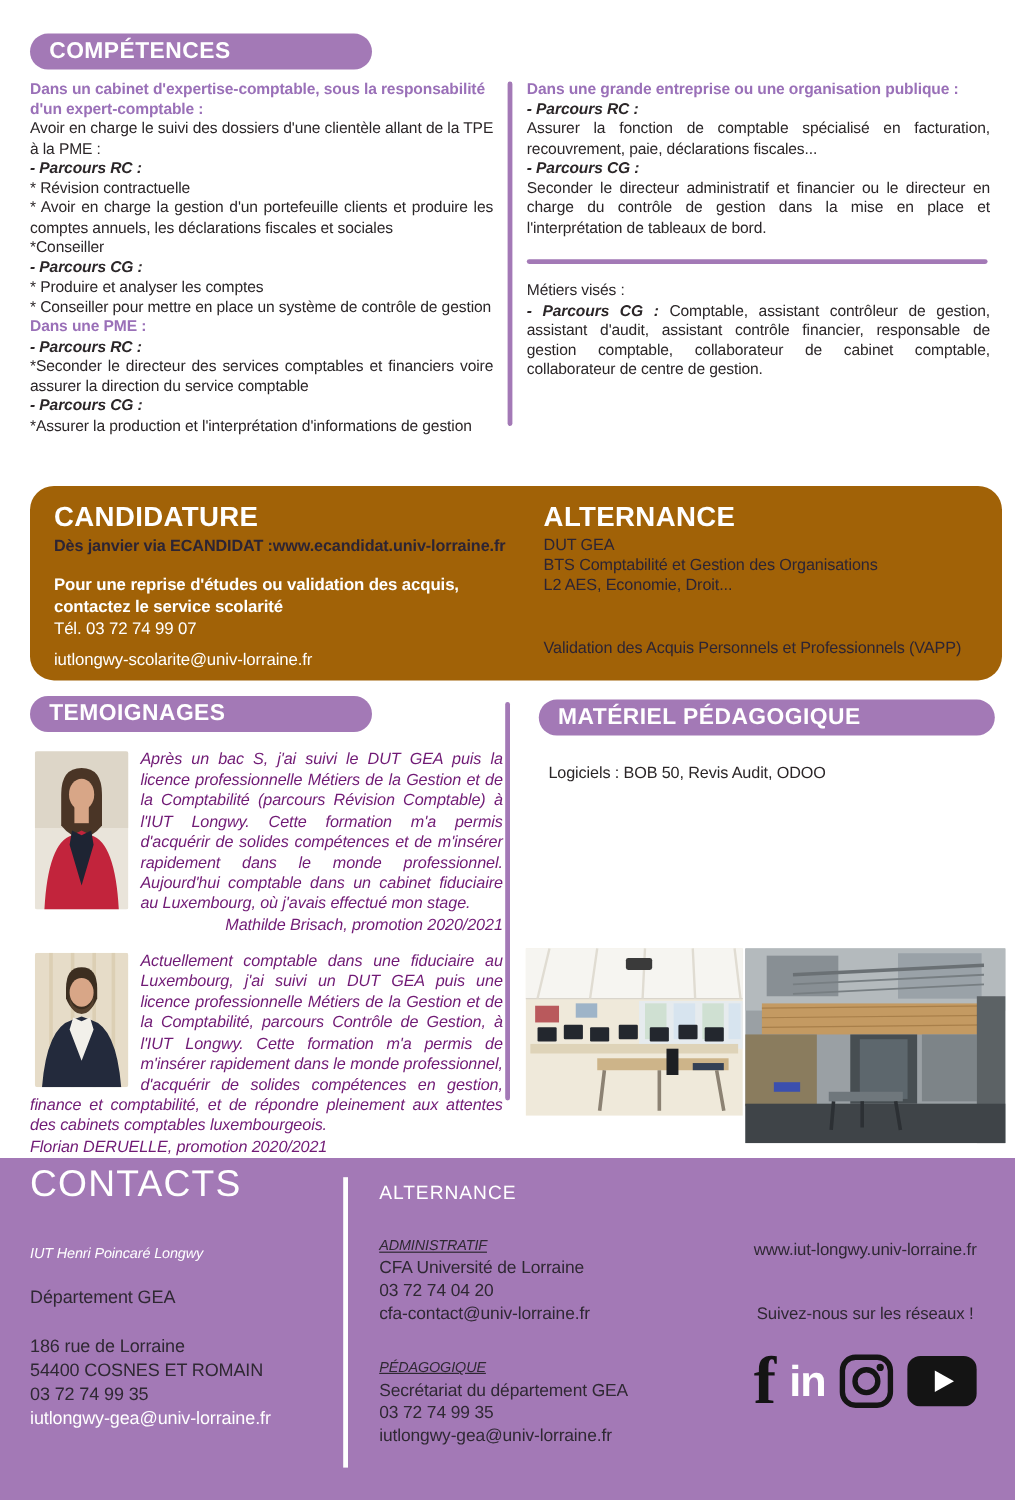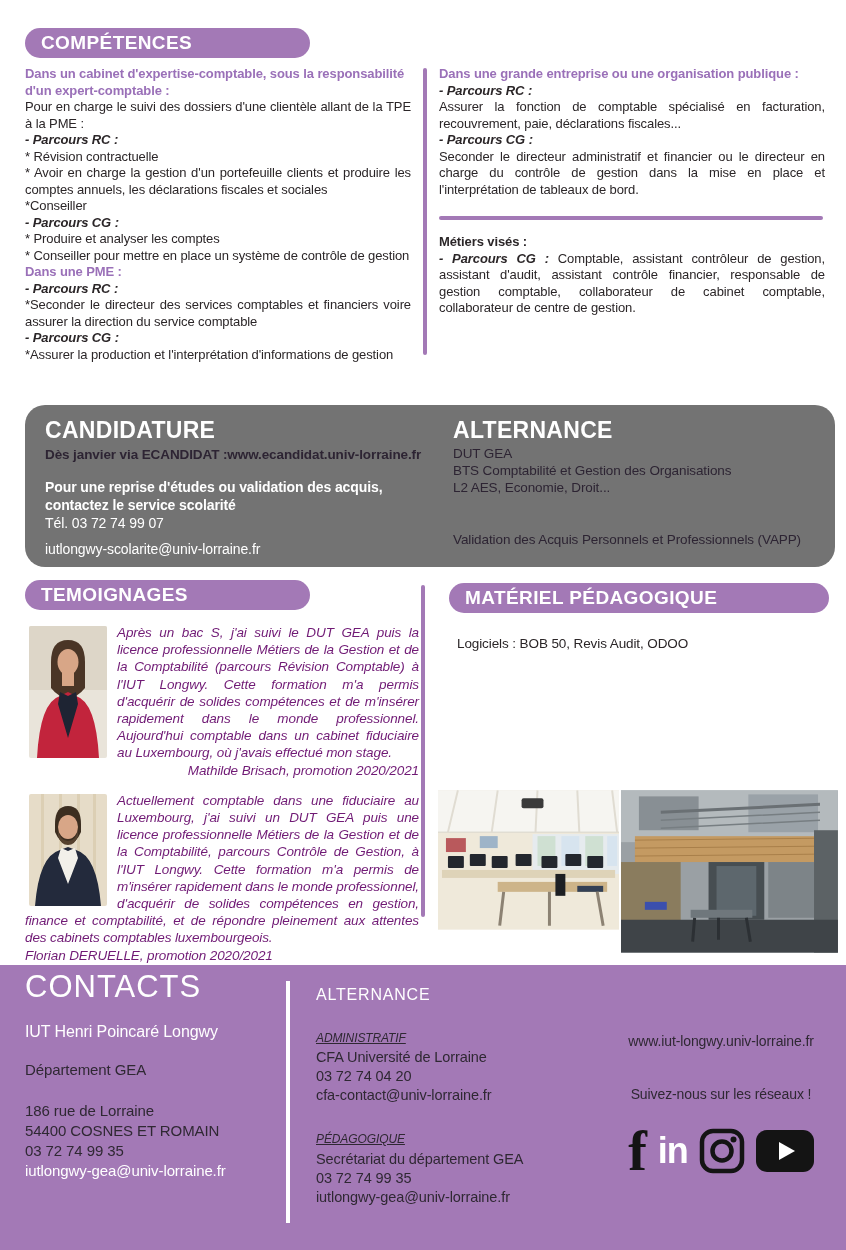--- a/index.html
+++ b/index.html
@@ -14,25 +14,25 @@
 
   
   .comp-cols { position:absolute; top:66px; left:25px; width:812px; display:flex; }
   .comp-left { width:386px; text-align:justify; }
   .vdiv { width:4px; background:#a379b6; border-radius:2px; }
   .vdiv-comp { margin:2px 12px 8px 12px; }
   .comp-right { width:386px; text-align:justify; }
   .ph { color:#9a70b8; font-weight:bold; text-align:left; }
   .bi { font-weight:bold; font-style:italic; }
   .hdiv { height:4px; background:#a379b6; border-radius:2px; margin:18px 2px 14px 0; }
-  .bold { font-weight:bold; }
+  .bold { font-weight:normal; }
 
   
   .apply-box { position:absolute; top:405px; left:25px; width:810px; height:162px;
-               background:#737373; border-radius:20px; display:flex; color:#ffffff; }
+               background:#a16207; border-radius:20px; display:flex; color:#ffffff; }
   .apply-left { width:418px; padding:10px 0 0 20px; }
   .apply-right { width:380px; padding:10px 0 0 10px; }
   .box-title { font-size:23px; font-weight:bold; letter-spacing:0.3px; line-height:30px; }
   .dark-on-purple { color:#2d2433; }
   .apply-ecand { font-weight:bold; font-size:13.5px; margin-top:2px; }
   .apply-reprise { font-weight:bold; font-size:14px; line-height:18px; margin-top:14px; }
   .apply-line { font-size:14px; line-height:18px; }
   .adm-item { font-size:13.5px; line-height:17px; }
   .adm-vapp { font-size:13.5px; margin-top:36px; }
 
@@ -50,21 +50,21 @@
   .logiciels { position:absolute; top:636px; left:457px; font-size:13.5px; color:#2b2628; }
   .campus-photos { position:absolute; top:790px; left:438px; width:400px; display:flex;
                    align-items:flex-start; }
 
   
   .footer { position:absolute; top:965px; left:0; width:846px; height:285px; background:#a379b6; }
   .footer .white { color:#ffffff; }
   .footer .dark { color:#2f2833; }
   .f-contacts { position:absolute; left:25px; top:14px; width:250px; }
   .f-contacts-title { font-size:31px; letter-spacing:1px; color:#ffffff; font-weight:normal; }
-  .f-org { font-size:16px; margin-top:28px; }
+  .f-org { font-size:12px; margin-top:40px;font-style:italic; }
   .f-dept { font-size:15px; margin-top:22px; }
   .f-addr { font-size:15px; line-height:20px; margin-top:22px; }
   .f-wdiv { position:absolute; left:286px; top:16px; width:4px; height:242px; background:#ffffff; }
   .f-alt { position:absolute; left:316px; top:22px; width:270px; }
   .f-alt-title { font-size:16px; letter-spacing:0.8px; }
   .f-sub { font-size:12px; text-decoration:underline; margin-top:26px;font-style:italic; }
   .f-lines { font-size:14.5px; line-height:19px; margin-top:2px; }
   .f-right { position:absolute; left:606px; top:68px; width:230px; text-align:center; }
   .f-web { font-size:14px; }
   .f-follow { font-size:14px; margin-top:36px; }
@@ -79,21 +79,21 @@
 
 <div class="page">
 
   <div class="pill" style="top:28px; left:25px; width:285px;">
     <span>COMPÉTENCES</span>
   </div>
 
   <div class="comp-cols">
     <div class="comp-left">
       <p class="ph">Dans un cabinet d'expertise-comptable, sous la responsabilité d'un expert-comptable :</p>
-      <p>Pour en charge le suivi des dossiers d'une clientèle allant de la TPE à la PME :</p>
+      <p>Avoir en charge le suivi des dossiers d'une clientèle allant de la TPE à la PME :</p>
       <p class="bi">- Parcours RC :</p>
       <p>* Révision contractuelle</p>
       <p>* Avoir en charge la gestion d'un portefeuille clients et produire les comptes annuels, les déclarations fiscales et sociales</p>
       <p>*Conseiller</p>
       <p class="bi">- Parcours CG :</p>
       <p>* Produire et analyser les comptes</p>
       <p>* Conseiller pour mettre en place un système de contrôle de gestion</p>
       <p class="ph">Dans une PME :</p>
       <p class="bi">- Parcours RC :</p>
       <p>*Seconder le directeur des services comptables et financiers voire assurer la direction du service comptable</p>

